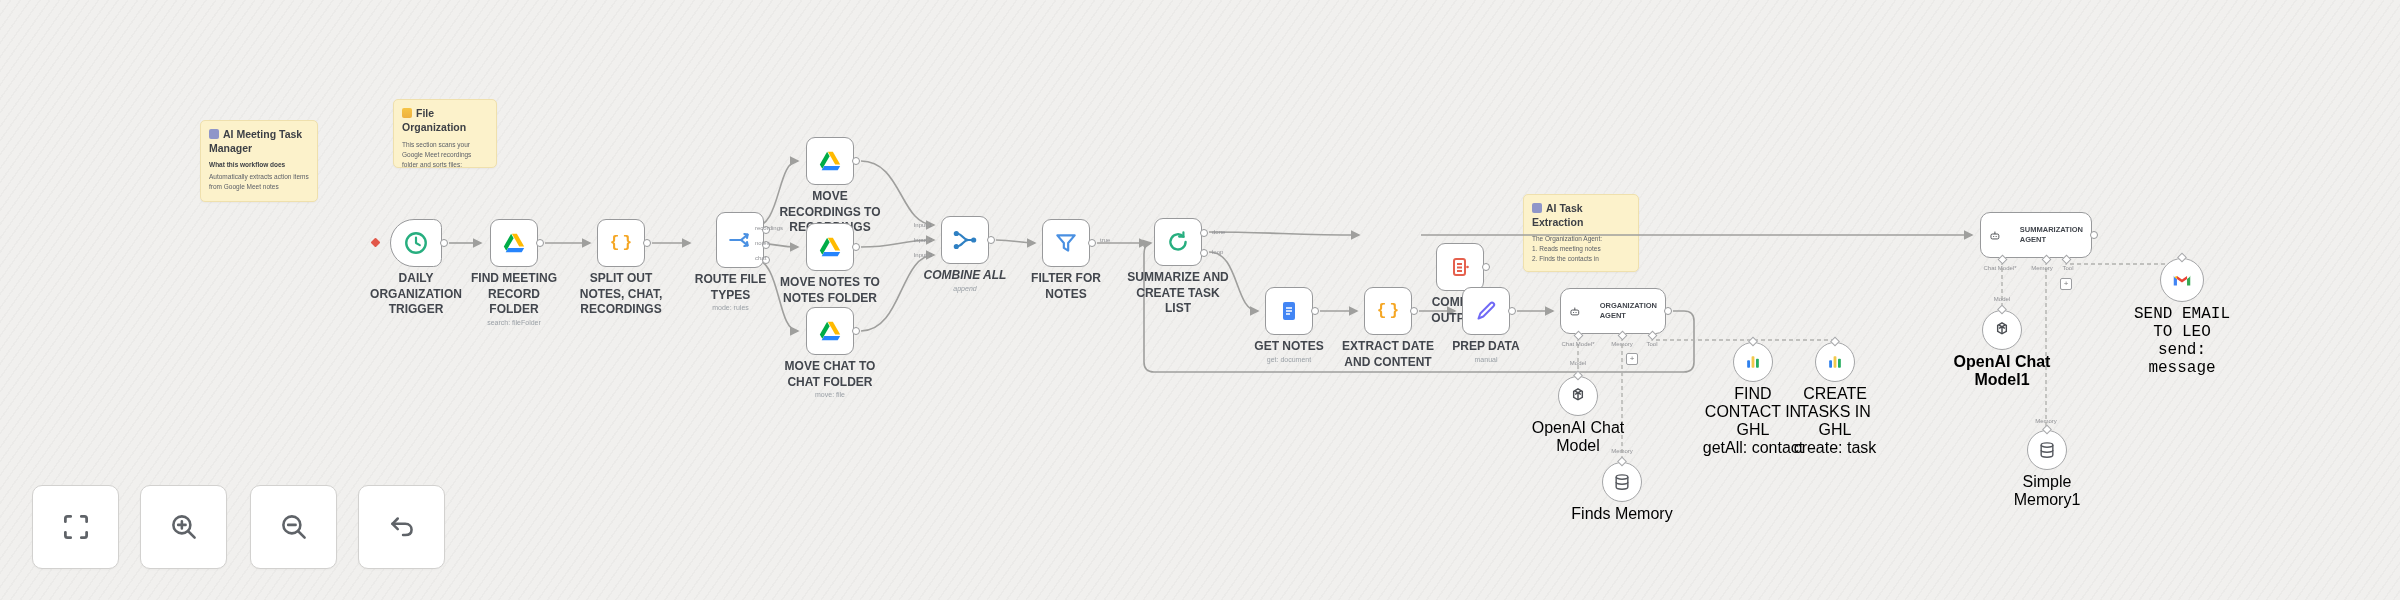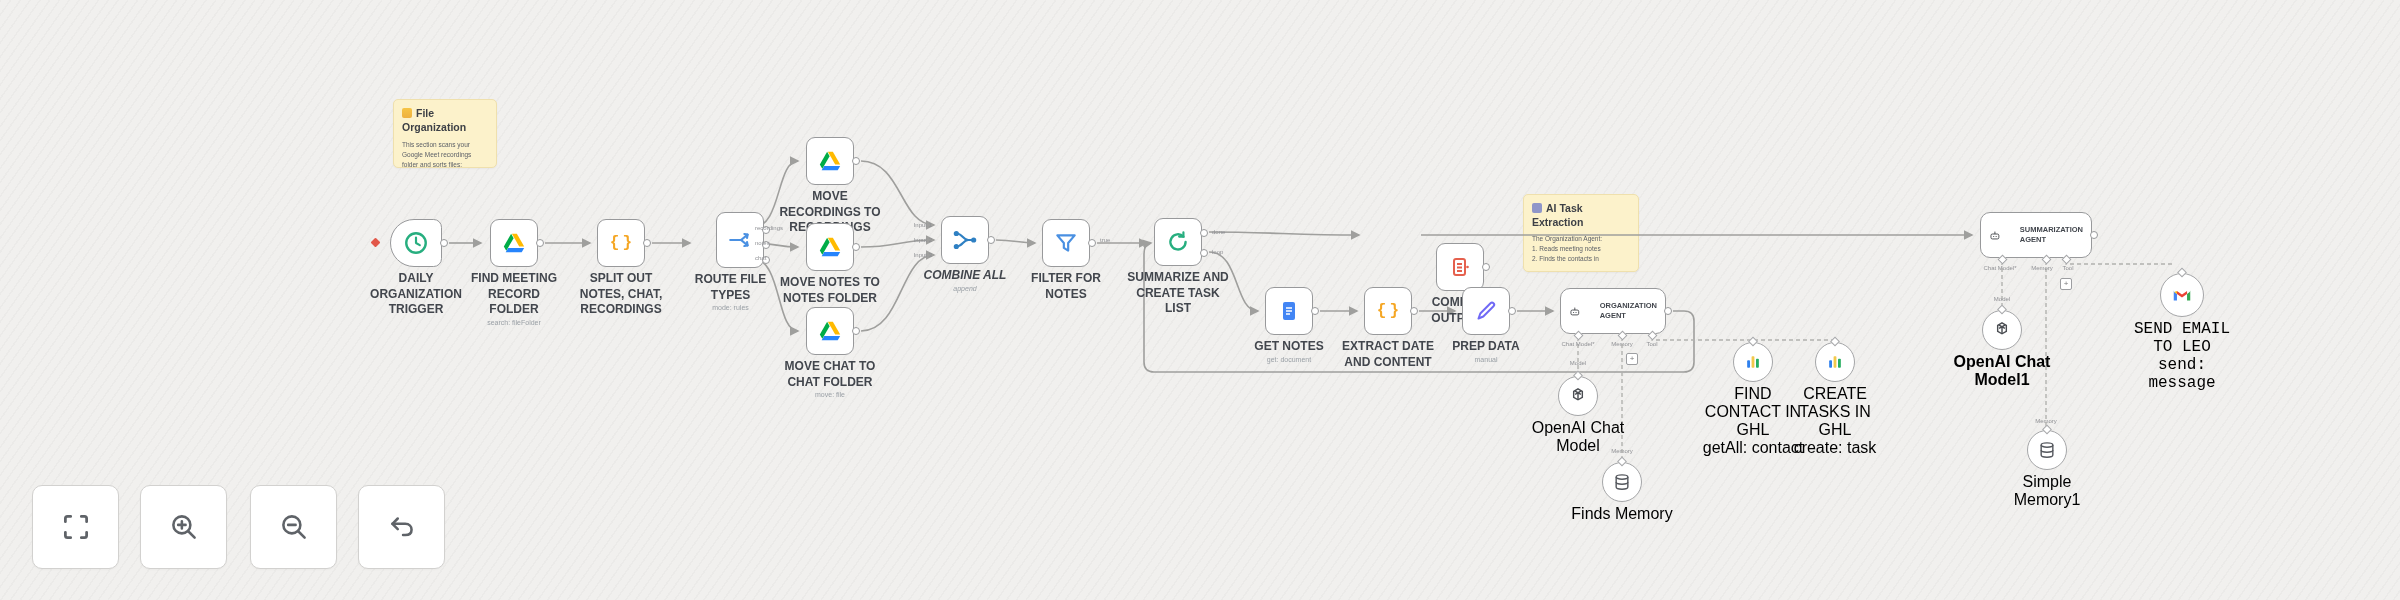--- a/index.html
+++ b/index.html
@@ -48,20 +48,25 @@
   
   .ctrl{position:absolute;z-index:5;width:85px;height:82px;background:#fff;border:1.5px solid #d2d1cf;border-radius:10px;
     display:flex;align-items:center;justify-content:center;cursor:pointer;box-shadow:0 1px 2px rgba(0,0,0,0.03);}
   .icon{display:block;}
 </style>
 </head>
 <body>
 
 <div class="canvas">
 
+  <div class="sticky" style="left:200px;top:120px;width:118px;height:82px;">
+    <div class="st-title"><span class="emoji robot"></span><span>AI Meeting Task Manager</span></div>
+    <div class="st-bold">What this workflow does</div>
+    <p>Automatically extracts action items from Google Meet notes</p>
+  </div>
 
   <div class="sticky" style="left:393px;top:99px;width:104px;height:69px;">
     <div class="st-title"><span class="emoji folder"></span><span>File Organization</span></div>
     <p style="margin-top:6px">This section scans your Google Meet recordings folder and sorts files:</p>
   </div>
 
   <div class="sticky" style="left:1523px;top:194px;width:116px;height:78px;">
     <div class="st-title"><span class="emoji robot"></span><span>AI Task Extraction</span></div>
     <p>The Organization Agent:</p>
     <p>1. Reads meeting notes</p>
@@ -397,21 +402,21 @@
     <svg class="icon" width="20" height="20" viewBox="0 0 24 24" fill="none" stroke="#55585e" stroke-width="1.7">
         <ellipse cx="12" cy="6" rx="7" ry="2.6"></ellipse>
         <path d="M5,6 V18 c0,1.4 3.1,2.6 7,2.6 s7,-1.2 7,-2.6 V6"></path>
         <path d="M5,12 c0,1.4 3.1,2.6 7,2.6 s7,-1.2 7,-2.6"></path>
       </svg>
     <div class="rlabel">
         <div class="t">Simple Memory1</div>
       </div>
   </div>
 
-  <div class="round gmail-round" style="left:2160px;top:273px;font-family:Liberation Mono, monospace;">
+  <div class="round gmail-round" style="left:2160px;top:258px;font-family:Liberation Mono, monospace;">
     <svg class="icon" width="22" height="22" viewBox="0 0 24 24">
         <path d="M3,7 V18 H6.5 V10.8 L3.6,8.6 Z" fill="#4285F4"></path>
         <path d="M21,7 V18 H17.5 V10.8 L20.4,8.6 Z" fill="#34A853"></path>
         <path d="M3.6,8.6 L6.5,10.8 V7.5 Z" fill="#FBBC04"></path>
         <path d="M6.5,7.5 V10.8 L12,14.8 L17.5,10.8 V7.5 L12,11.5 Z" fill="#EA4335"></path>
       </svg>
     <div class="rlabel">
         <div class="t">SEND EMAIL TO LEO</div>
         <div class="s">send: message</div>
       </div>

